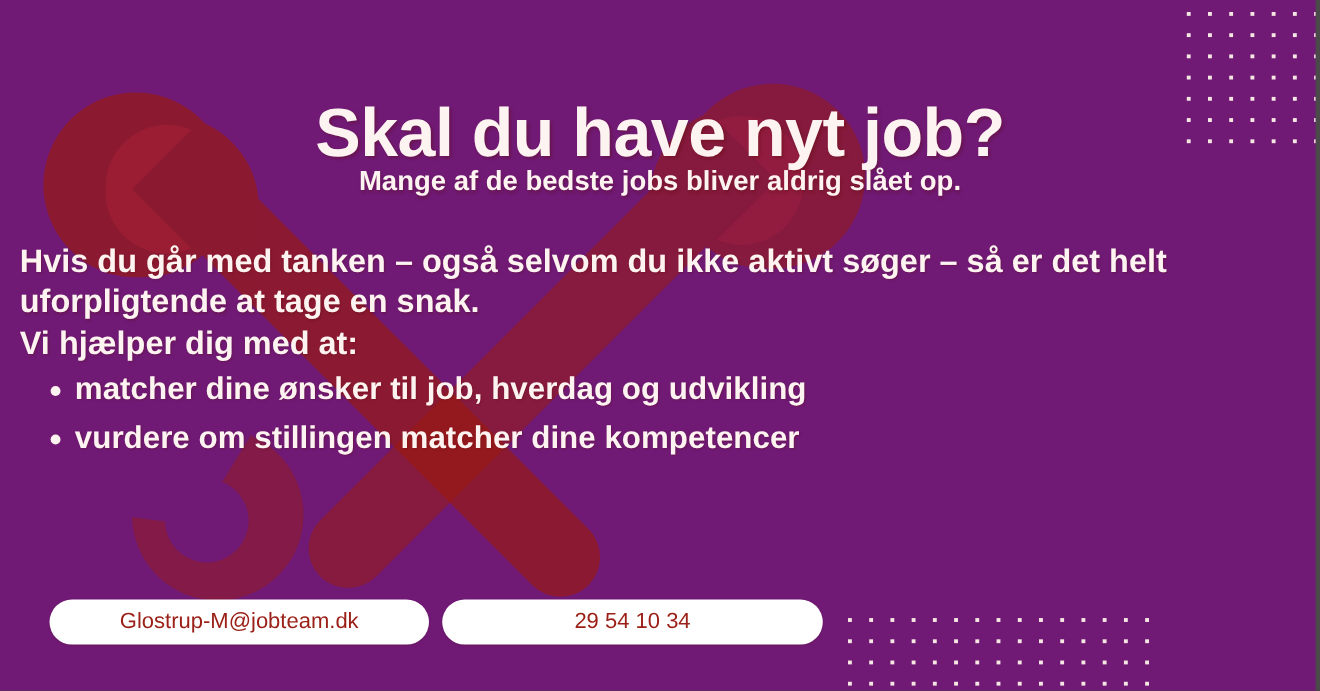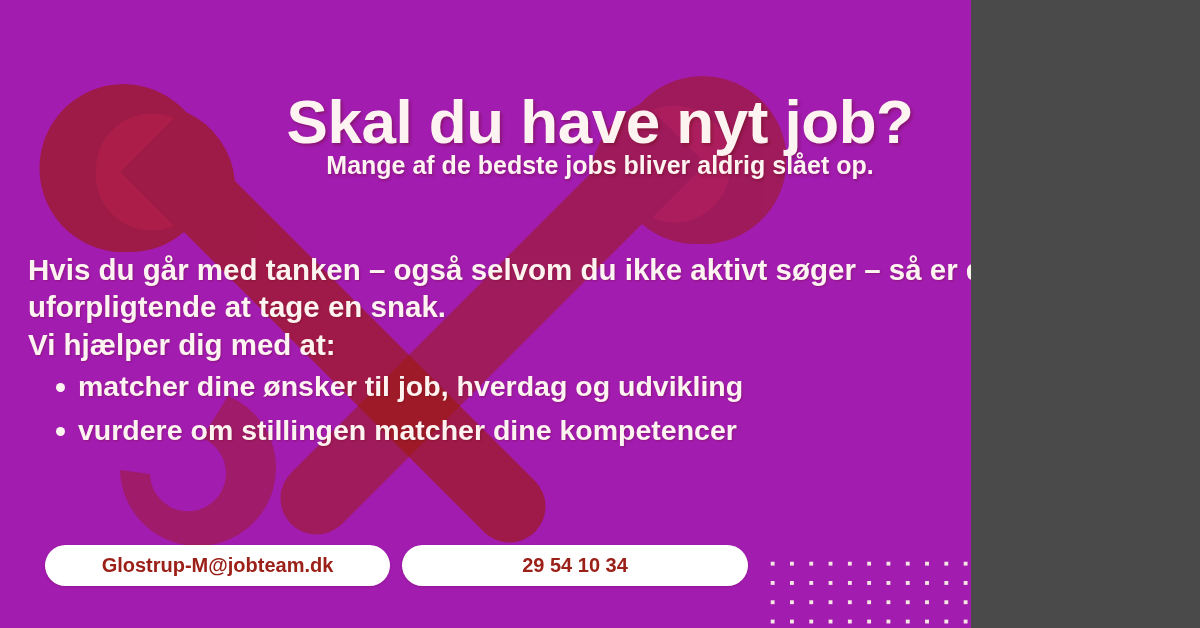--- a/index.html
+++ b/index.html
@@ -7,24 +7,24 @@
     margin: 0;
     padding: 0;
   }
   body {
     font-family: "Liberation Sans", sans-serif;
     background: #4a4a4a;
   }
 
   #banner {
     position: relative;
-    width: 971px;
+    width: 1196px;
     height: 628px;
     overflow: hidden;
-    background: #a21caf;
+    background: #701a75;
   }
 
   
   #watermark {
     position: absolute;
     inset: 0;
     width: 1200px;
     height: 628px;
     pointer-events: none;
   }
@@ -80,28 +80,27 @@
     color: #fdf3f0;
     font-size: 25px;
     font-weight: bold;
     line-height: 1.1;
     text-shadow: 1px 2px 3px rgba(90,10,4,0.3);
   }
 
   #body-block {
     position: absolute;
     top: 219px;
-    left: 28px;
+    left: 18px;
     width: 1168px;
     color: #fdf3f0;
     font-size: 29.5px;
     font-weight: bold;
     line-height: 1.27;
     text-shadow: 1px 1px 2px rgba(90,10,4,0.28);
-    margin-top: 32px;
   }
   #body-block p {
     margin: 0;
   }
 
   #benefit-list {
     list-style: none;
     margin: 5px 0 0 0;
     padding: 0;
   }
@@ -130,21 +129,21 @@
     left: 45px;
     display: flex;
     gap: 12px;
   }
   .pill {
     height: 41px;
     border-radius: 21px;
     background: #ffffff;
     color: #9b2018;
     font-size: 20px;
-    font-weight: bold;
+    font-weight: normal;
     display: flex;
     align-items: center;
     justify-content: center;
     box-shadow: 0 1px 2px rgba(70,8,3,0.18);
     white-space: nowrap;
   }
   #contact-email-pill { width: 345px; }
   #contact-phone-pill { width: 346px; }
 </style>
 </head>

